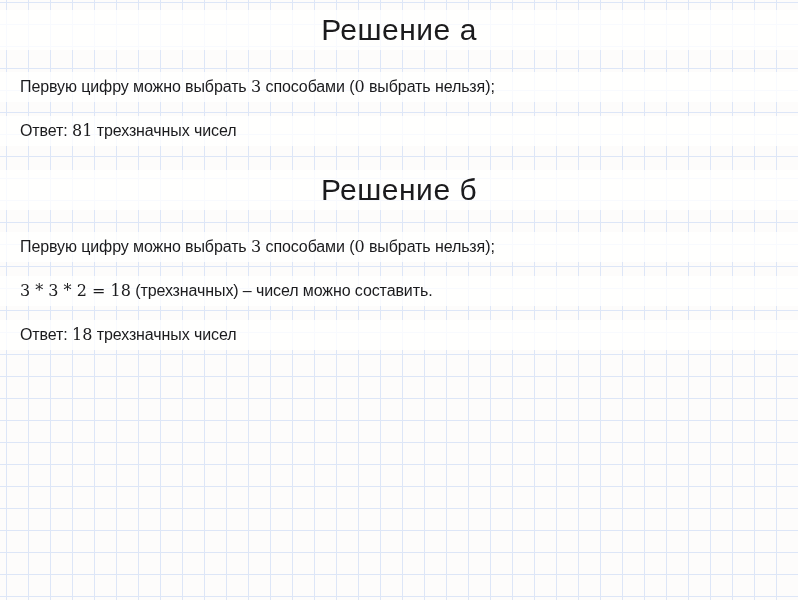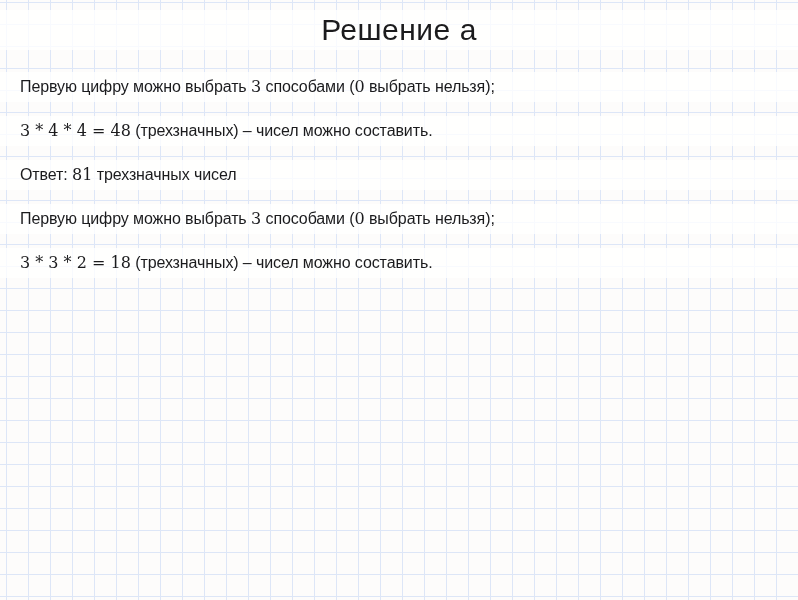--- a/index.html
+++ b/index.html
@@ -50,24 +50,25 @@
   }
 </style>
 </head>
 <body>
 
 <main>
   <section>
     <h1 class="section-title">Решение а</h1>
     <div class="lines">
         <div class="line">Первую цифру можно выбрать <span class="num">3</span> способами (<span class="num">0</span> выбрать нельзя);</div>
-        <div class="line"><span class="num">3 * 4 * 4 = 48</span> (трехзначных) – чисел можно составить.</div>
         <div class="line">Ответ: <span class="num">81</span> трехзначных чисел</div>
       </div>
   </section>
 
   <section>
+    <h1 class="section-title">Решение б</h1>
     <div class="lines">
         <div class="line">Первую цифру можно выбрать <span class="num">3</span> способами (<span class="num">0</span> выбрать нельзя);</div>
         <div class="line"><span class="num">3 * 3 * 2 = 18</span> (трехзначных) – чисел можно составить.</div>
+        <div class="line">Ответ: <span class="num">18</span> трехзначных чисел</div>
       </div>
   </section>
 </main>
 
 </body></html>

